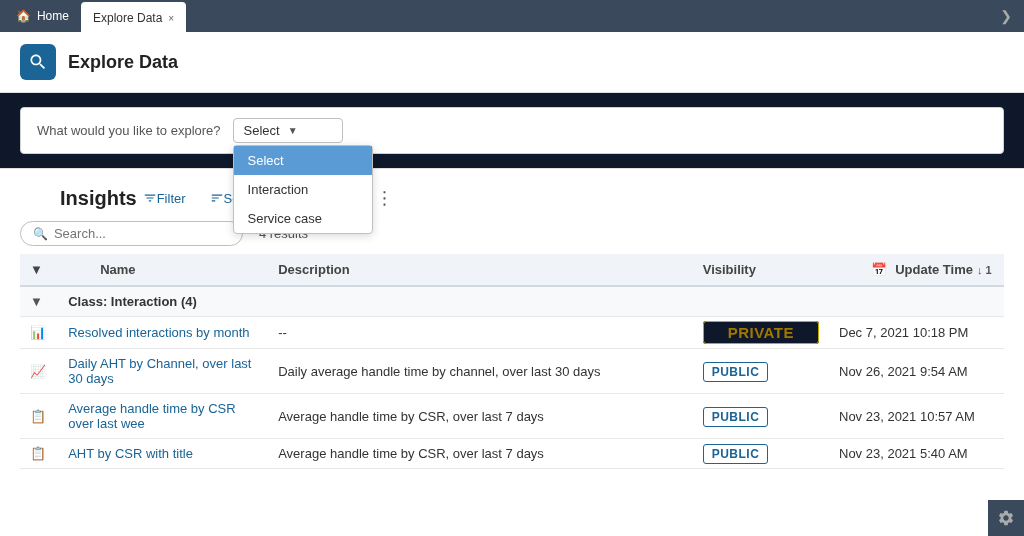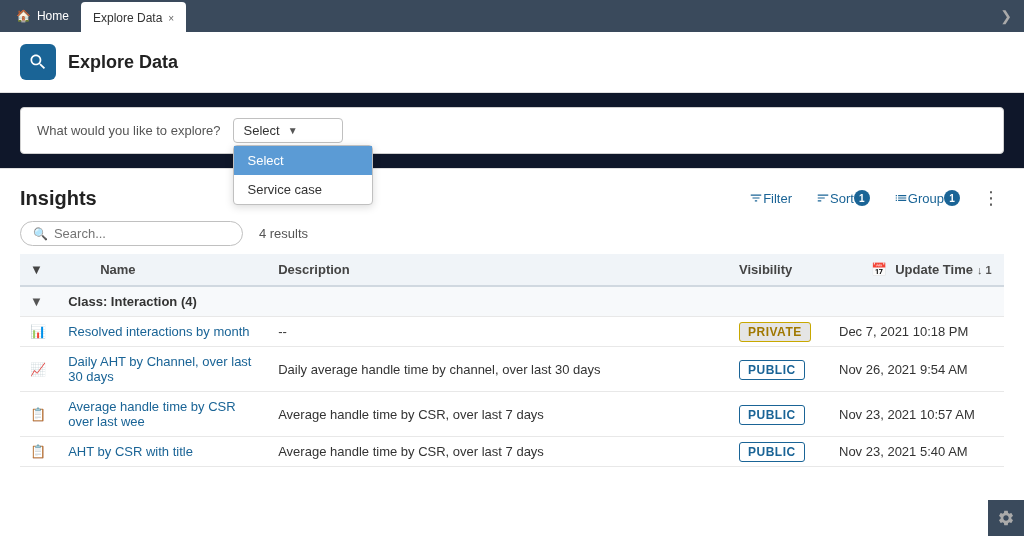--- a/index.html
+++ b/index.html
@@ -30,21 +30,21 @@
     .select-btn { border: 1px solid #c0c0c0; border-radius: 4px; padding: 4px 10px; background: #fff; display: flex; align-items: center; gap: 8px; cursor: pointer; min-width: 110px; font-size: 13px; color: #333; }
     .select-btn .chevron { font-size: 10px; color: #555; }
 
     
     .dropdown-menu { position: absolute; top: 100%; left: 0; background: #fff; border: 1px solid #c0c0c0; border-radius: 4px; z-index: 100; min-width: 140px; box-shadow: 0 2px 8px rgba(0,0,0,0.15); margin-top: 2px; }
     .dropdown-item { padding: 7px 14px; cursor: pointer; font-size: 13px; color: #333; }
     .dropdown-item.selected { background: #5b9bd5; color: #fff; }
 
     
     .insights-section { flex: 1; padding: 0 20px; overflow: hidden; }
-    .insights-header { display: flex; align-items: center; justify-content: space-between; padding: 14px 0 8px 0; }
+    .insights-header { display: flex; align-items: center; padding: 14px 0 8px 0; margin-left: 40px; }
     .insights-title { font-size: 20px; font-weight: 600; color: #222; }
     .toolbar-right { display: flex; align-items: center; gap: 12px; }
     .toolbar-btn { display: flex; align-items: center; gap: 0; cursor: pointer; color: #1a6496; font-size: 13px; padding: 4px 6px; border: none; background: none; }
     .toolbar-btn svg { fill: #1a6496; }
     .toolbar-badge { background: #1a6496; color: #fff; border-radius: 50%; width: 16px; height: 16px; display: inline-flex; align-items: center; justify-content: center; font-size: 10px; font-weight: bold; }
     .more-btn { cursor: pointer; color: #555; font-size: 18px; padding: 4px; }
 
     
     .search-results-row { display: flex; align-items: center; gap: 16px; margin-bottom: 8px; }
     .search-box { display: flex; align-items: center; gap: 6px; border: 1px solid #c0c0c0; border-radius: 20px; padding: 4px 12px; background: #fff; min-width: 180px; }
@@ -59,21 +59,21 @@
     .col-toggle { width: 30px; }
     .col-name { width: 210px; }
     .col-vis { width: 100px; }
     .col-update { width: 175px; }
 
     .group-header td { font-weight: 600; color: #333; background: #f7f9fb; }
     .group-toggle { color: #555; margin-right: 4px; cursor: pointer; }
 
     .link-text { color: #1a6496; cursor: pointer; }
 
-    .badge-private { background: #e5e5e5; border: 1.5px solid #c8a800; color: #a07800; font-weight: 700; font-size: 12px; padding: 2px 8px; border-radius: 3px; letter-spacing: 0.5px; }
+    .badge-private { background: #0f172a; border: 1.5px solid #c8a800; color: #a07800; font-weight: 700; font-size: 15px; padding: 2px 24px; border-radius: 3px; letter-spacing: 0.5px; }
     .badge-public { background: #fff; border: 1.5px solid #1a6496; color: #1a6496; font-weight: 700; font-size: 12px; padding: 2px 8px; border-radius: 3px; letter-spacing: 0.5px; }
 
     .sort-arrow { color: #555; font-size: 11px; }
     .th-inner { display: flex; align-items: center; gap: 4px; margin-left: 32px; }
 
     
     .gear-corner { position: fixed; bottom: 0; right: 0; width: 36px; height: 36px; background: #3a4a5c; display: flex; align-items: center; justify-content: center; cursor: pointer; }
     .gear-corner svg { fill: #aaa; }
 
     .row-icon { color: #5b9bd5; font-size: 13px; margin-right: 2px; }
@@ -110,20 +110,21 @@
     <div class="explore-bar-inner">
       <span class="explore-label">What would you like to explore?</span>
       <div class="select-wrapper">
         <div class="select-btn">
           <span>Select</span>
           <span class="chevron">▼</span>
         </div>
 
         <div class="dropdown-menu">
           <div class="dropdown-item selected">Select</div>
+          <div class="dropdown-item">Interaction</div>
           <div class="dropdown-item">Service case</div>
         </div>
       </div>
     </div>
   </div>
 
   <div class="insights-section">
     <div class="insights-header">
       <h2 class="insights-title">Insights</h2>
       <div class="toolbar-right">

